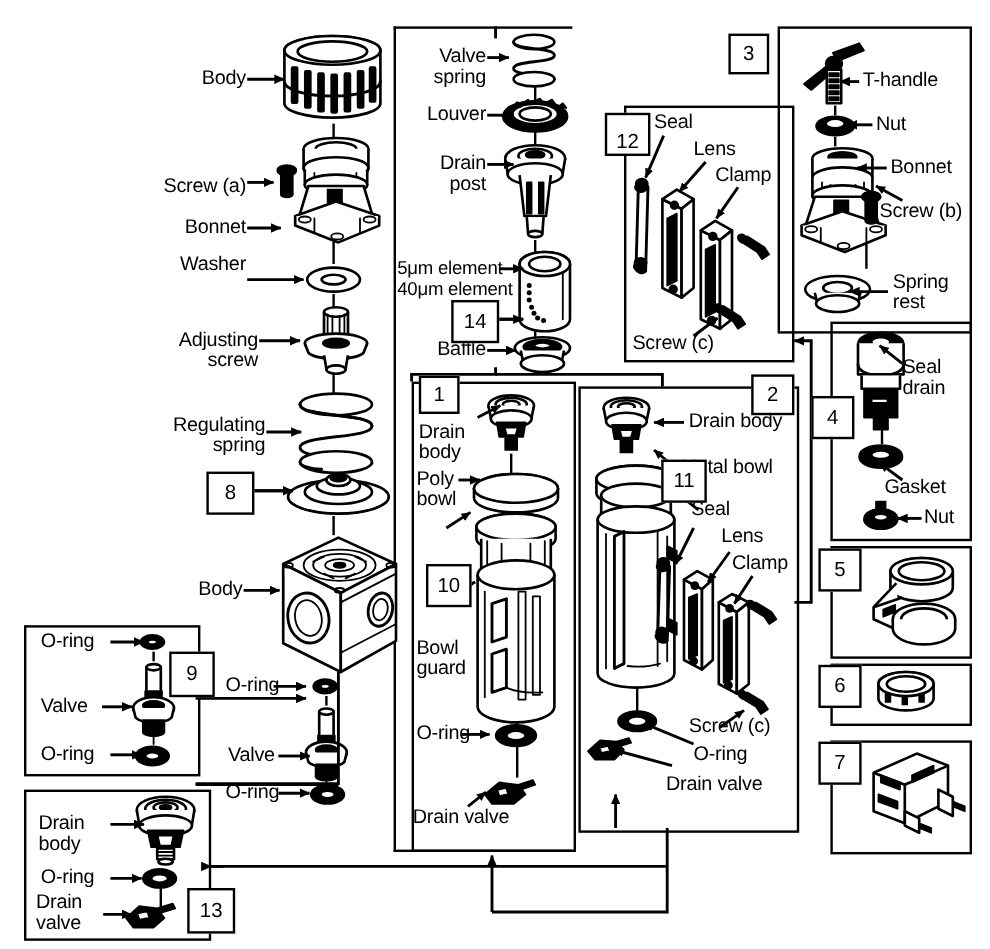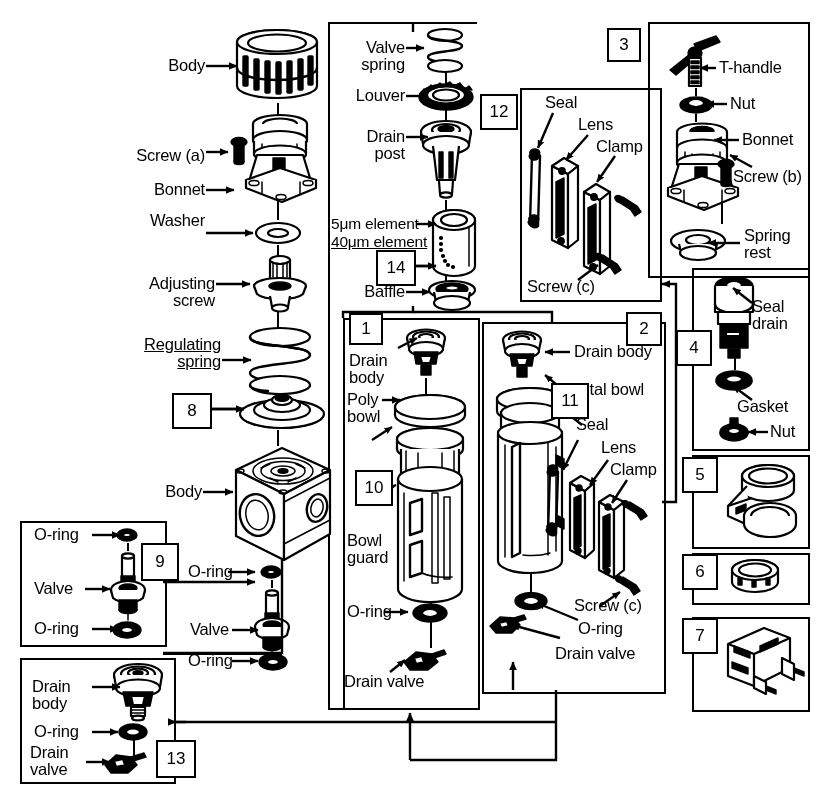--- a/index.html
+++ b/index.html
@@ -173,21 +173,21 @@
       <path d="M662,502 L676,502 L676,284 L662,284" marker-end="url(#arr)"></path>
     </g>
   </svg>
 
   <div class="numbox" style="left:172px;top:393px;width:36px;height:32px;">
     <span>8</span>
   </div>
   <div class="numbox" style="left:376px;top:250px;width:36px;height:32px;">
     <span>14</span>
   </div>
-  <div class="numbox" style="left:480px;top:94px;width:34px;height:32px;">
+  <div class="numbox" style="left:504px;top:94px;width:34px;height:32px;align-items:flex-end;">
     <span>12</span>
   </div>
   <div class="numbox" style="left:607px;top:28px;width:30px;height:30px;">
     <span>3</span>
   </div>
   <div class="numbox" style="left:676px;top:330px;width:32px;height:32px;">
     <span>4</span>
   </div>
   <div class="numbox" style="left:682px;top:457px;width:32px;height:32px;">
     <span>5</span>
@@ -216,31 +216,31 @@
   <div class="numbox" style="left:156px;top:740px;width:36px;height:34px;">
     <span>13</span>
   </div>
 
   <div class="lbl r" style="left:60px;top:57px;width:145px;">Body</div>
   <div class="lbl r" style="left:55px;top:147px;width:150px;">Screw (a)</div>
   <div class="lbl r" style="left:55px;top:181px;width:150px;">Bonnet</div>
   <div class="lbl r" style="left:55px;top:212px;width:150px;">Washer</div>
   <div class="lbl r" style="left:55px;top:275px;width:160px;">Adjusting
 screw</div>
-  <div class="lbl r" style="left:45px;top:336px;width:176px;text-decoration:underline;">Regulating
+  <div class="lbl r" style="left:45px;top:346px;width:176px;">Regulating
 spring</div>
   <div class="lbl r" style="left:95px;top:483px;width:107px;">Body</div>
 
   <div class="lbl r" style="left:336px;top:39px;width:69px;">Valve
 spring</div>
   <div class="lbl r" style="left:333px;top:87px;width:72px;">Louver</div>
   <div class="lbl r" style="left:333px;top:128px;width:72px;">Drain
 post</div>
   <div class="lbl sm" style="left:331px;top:216px;width:130px;">5μm element</div>
-  <div class="lbl sm" style="left:331px;top:234px;width:130px;text-decoration:underline;">40μm element</div>
+  <div class="lbl sm" style="left:331px;top:234px;width:130px;">40μm element</div>
   <div class="lbl r" style="left:335px;top:283px;width:70px;">Baffle</div>
 
   <div class="lbl" style="left:545px;top:94px;">Seal</div>
   <div class="lbl" style="left:578px;top:116px;">Lens</div>
   <div class="lbl" style="left:596px;top:138px;">Clamp</div>
   <div class="lbl" style="left:527px;top:278px;">Screw (c)</div>
 
   <div class="lbl" style="left:719px;top:59px;">T-handle</div>
   <div class="lbl" style="left:730px;top:95px;">Nut</div>
   <div class="lbl" style="left:742px;top:131px;">Bonnet</div>

